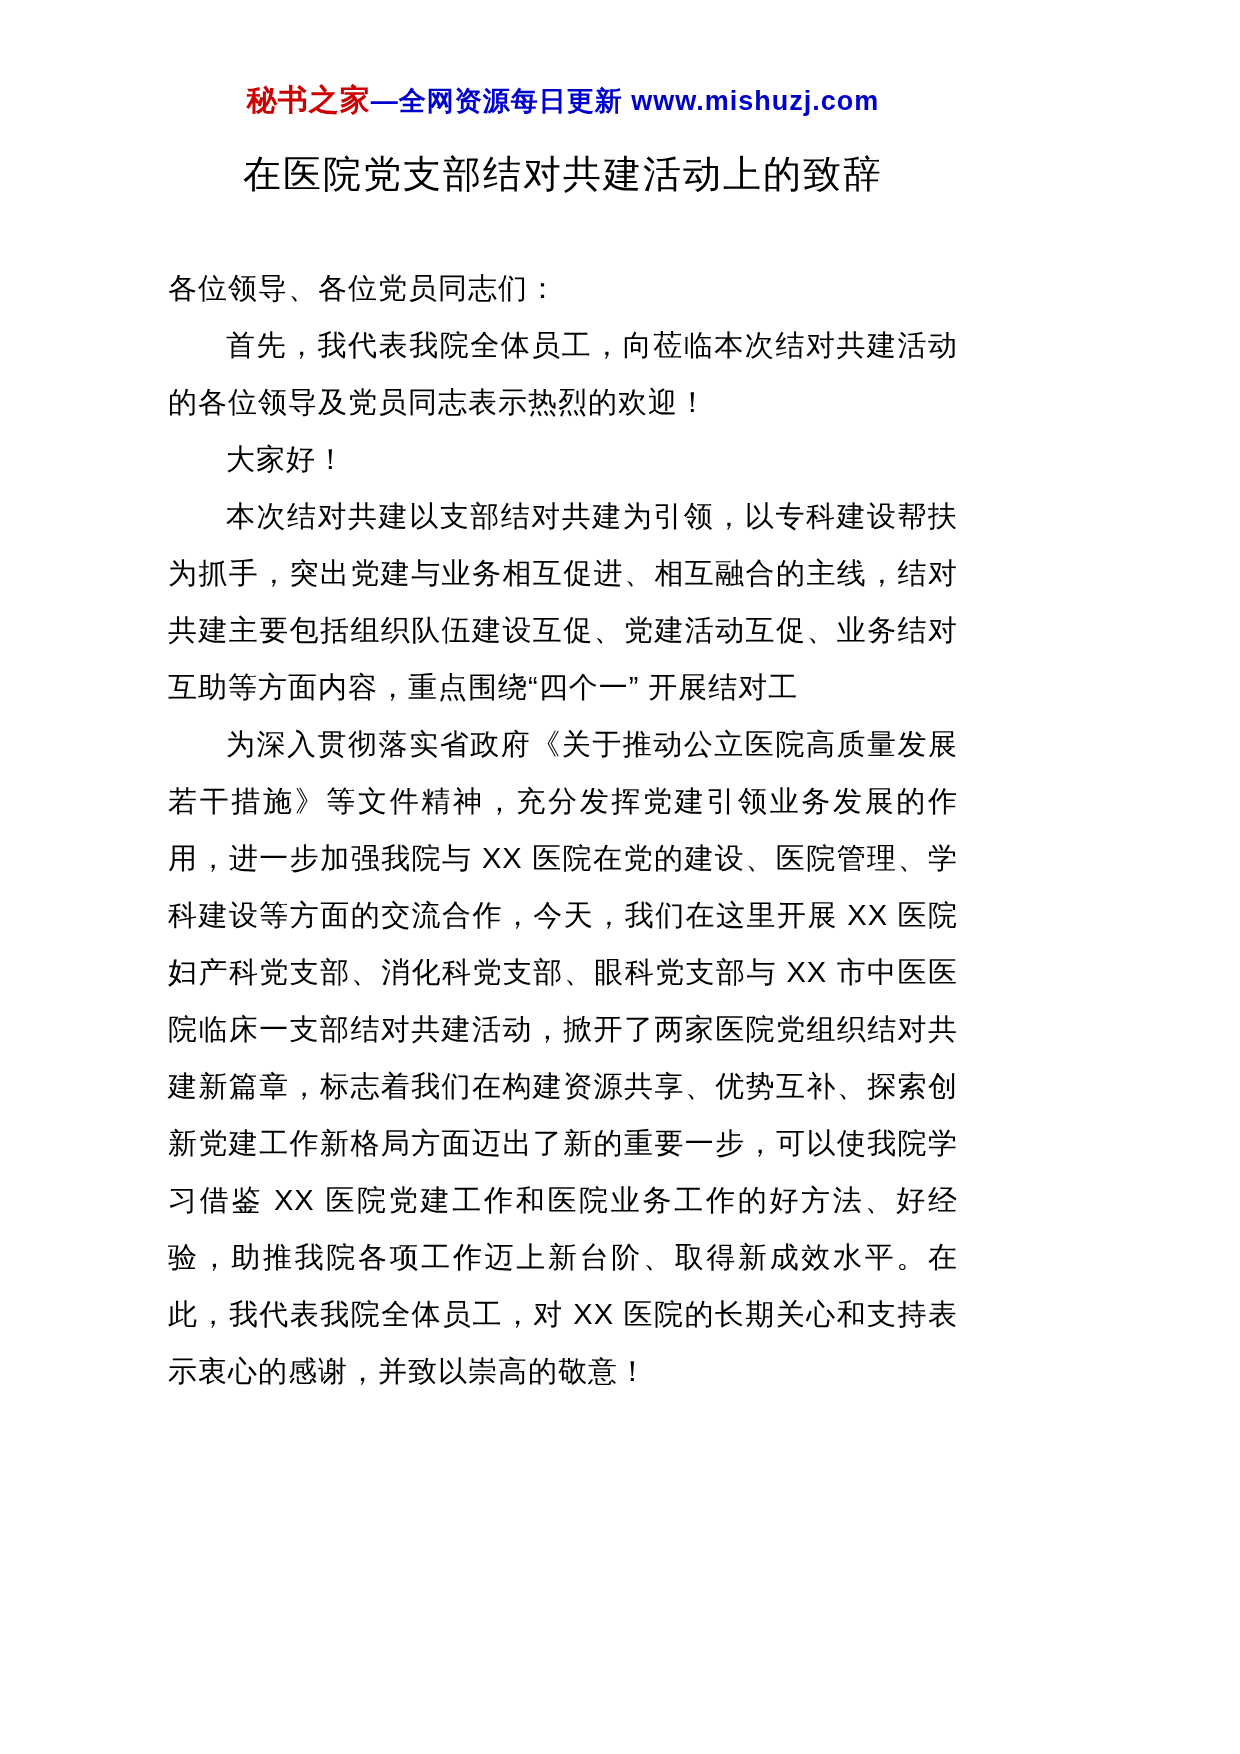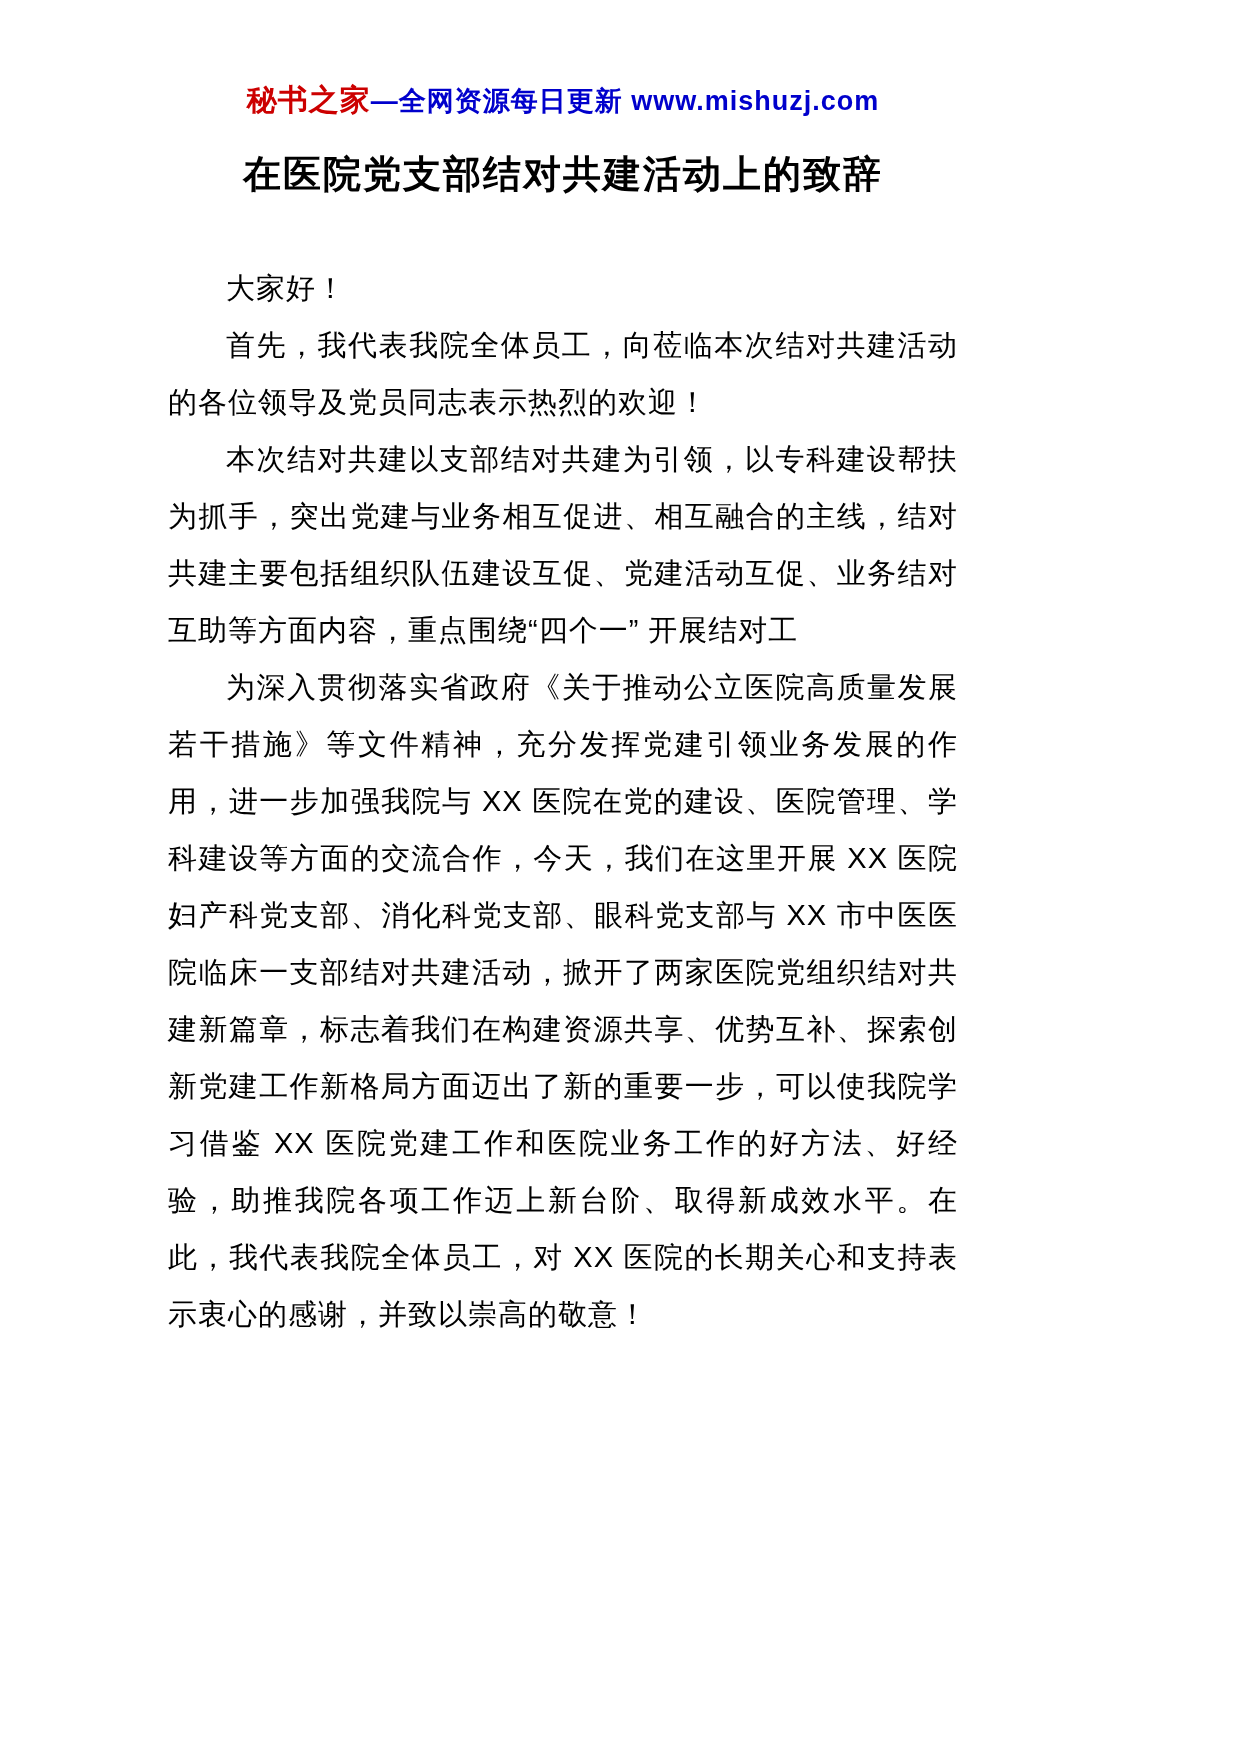--- a/index.html
+++ b/index.html
@@ -26,21 +26,21 @@
     letter-spacing: 1px;
     margin: 0 0 28px 0;
     white-space: nowrap;
   }
   .doc-header .brand {
     font-size: 30px;
   }
   .doc-title {
     text-align: center;
     font-size: 38px;
-    font-weight: bold;
+    font-weight: normal;
     margin: 0 0 60px 0;
     letter-spacing: 2px;
   }
   .doc-body p {
     margin: 0;
     font-size: 29px;
     line-height: 57px;
     text-align: justify;
     letter-spacing: 1px;
     word-break: break-all;
@@ -54,19 +54,20 @@
 
 <div class="page">
 
   <div class="doc-header">
     <span class="brand" style="color: rgb(204, 0, 0);">秘书之家</span><span class="tagline" style="color: rgb(0, 0, 204);">—全网资源每日更新 www.mishuzj.com</span>
   </div>
 
   <h1 class="doc-title">在医院党支部结对共建活动上的致辞</h1>
 
   <div class="doc-body">
+    <p>各位领导、各位党员同志们：</p>
+    <p class="indent">首先，我代表我院全体员工，向莅临本次结对共建活动的各位领导及党员同志表示热烈的欢迎！</p>
     <p class="indent">大家好！</p>
-    <p class="indent">首先，我代表我院全体员工，向莅临本次结对共建活动的各位领导及党员同志表示热烈的欢迎！</p>
     <p class="indent">本次结对共建以支部结对共建为引领，以专科建设帮扶为抓手，突出党建与业务相互促进、相互融合的主线，结对共建主要包括组织队伍建设互促、党建活动互促、业务结对互助等方面内容，重点围绕“四个一” 开展结对工</p>
     <p class="indent">为深入贯彻落实省政府《关于推动公立医院高质量发展若干措施》等文件精神，充分发挥党建引领业务发展的作用，进一步加强我院与 XX 医院在党的建设、医院管理、学科建设等方面的交流合作，今天，我们在这里开展 XX 医院妇产科党支部、消化科党支部、眼科党支部与 XX 市中医医院临床一支部结对共建活动，掀开了两家医院党组织结对共建新篇章，标志着我们在构建资源共享、优势互补、探索创新党建工作新格局方面迈出了新的重要一步，可以使我院学习借鉴 XX 医院党建工作和医院业务工作的好方法、好经验，助推我院各项工作迈上新台阶、取得新成效水平。在此，我代表我院全体员工，对 XX 医院的长期关心和支持表示衷心的感谢，并致以崇高的敬意！</p>
   </div>
 
 </div>
 
 </body></html>

